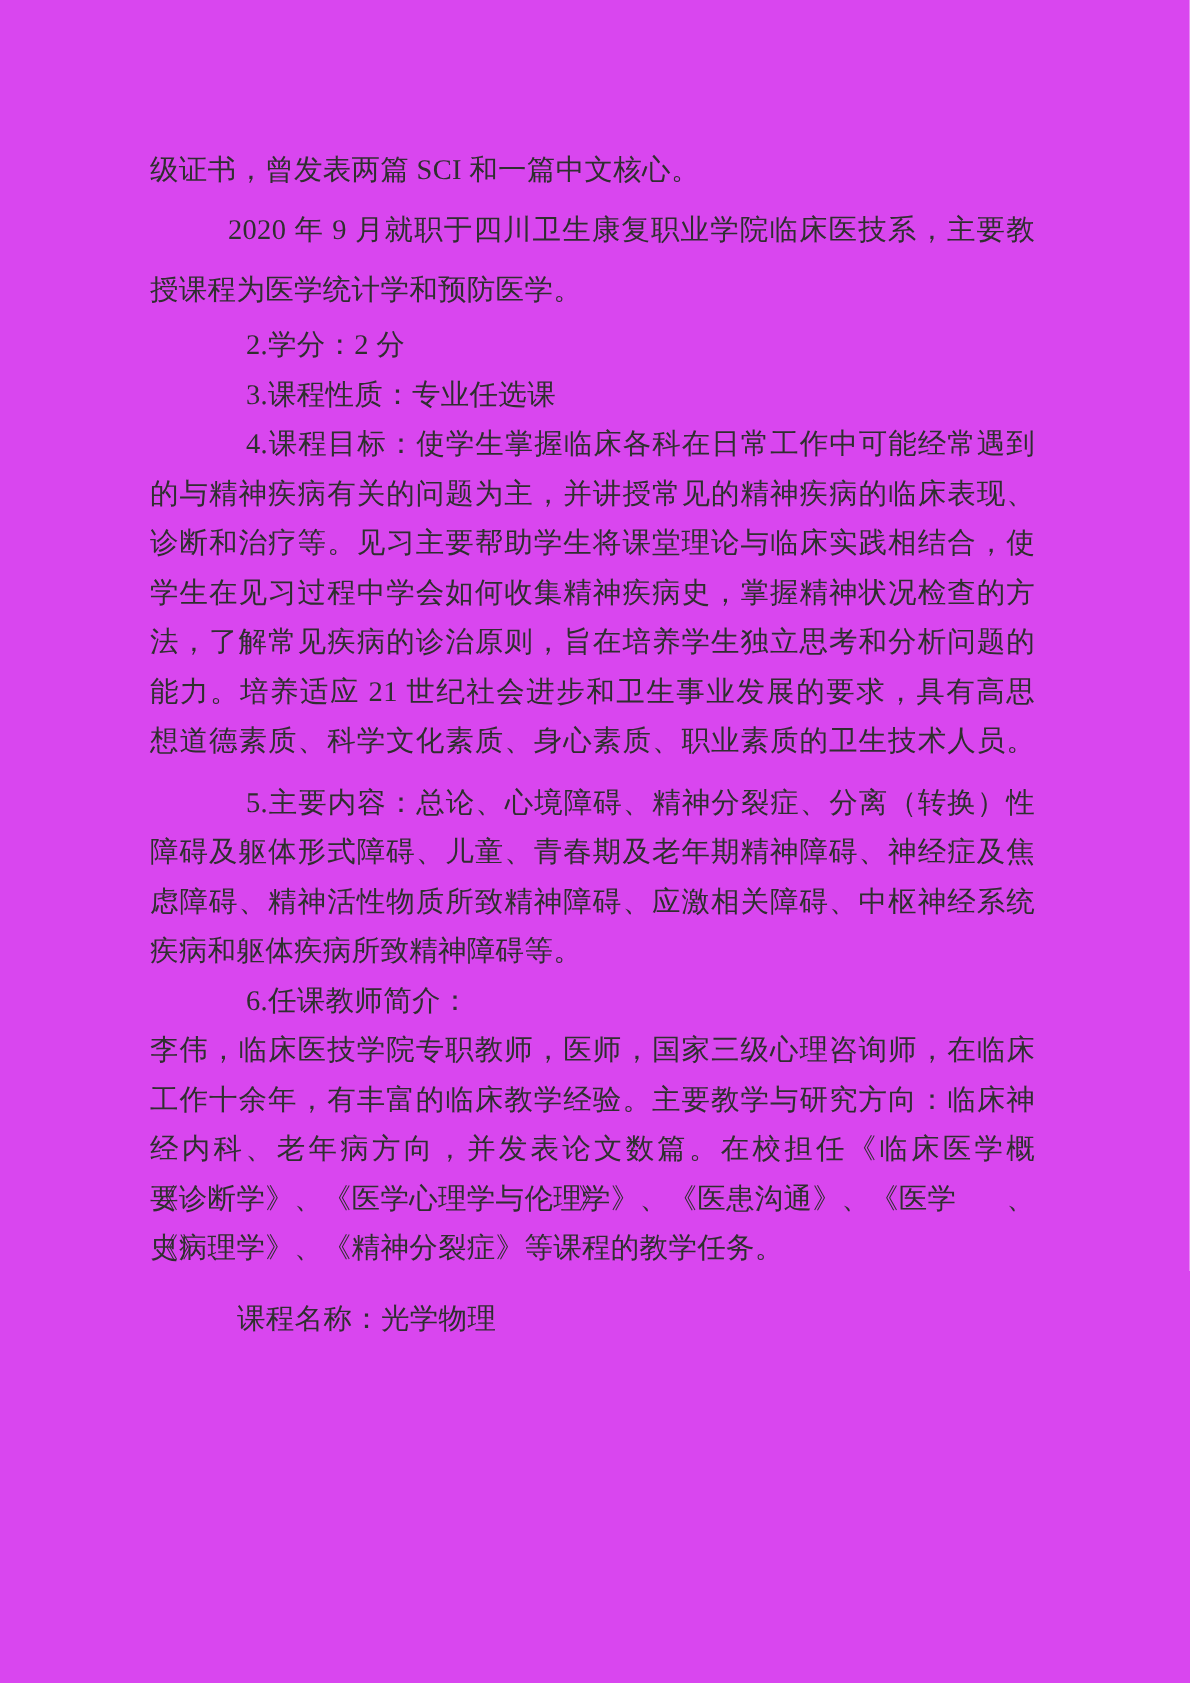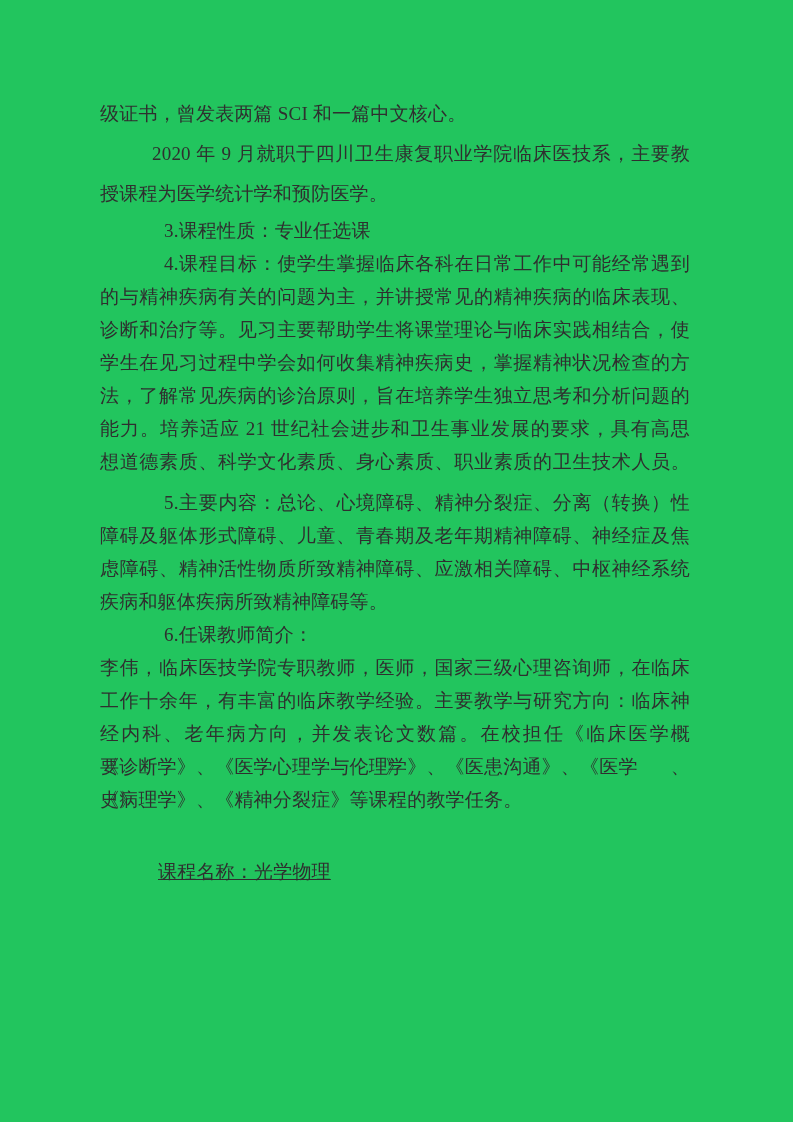--- a/index.html
+++ b/index.html
@@ -12,21 +12,21 @@
     height: 1122px;
     overflow: hidden;
     font-family: "Liberation Serif", "DejaVu Serif", serif;
     color: #2f2f2f;
   }
   .page {
     box-sizing: border-box;
     width: 793px;
     height: 1122px;
     padding: 94px 103px 0 100px;
-    background: #22c55e;
+    background: #d946ef;
   }
   .ln {
     font-size: 19px;
     line-height: 33px;
     height: 33px;
     letter-spacing: 0.2px;
   }
   .lead {
     line-height: 40px;
     height: 40px;
@@ -35,31 +35,32 @@
     text-align: justify;
     text-align-last: justify;
     text-justify: inter-character;
     font-family: Liberation Serif, serif;
   }
   .ind-a { text-indent: 52px; }   
   .ind-b { text-indent: 58px; }   
   .ind-c { text-indent: 64px; }   
   .gap-section { margin-top: 45px; }
   .gap-item    { margin-top: 8px; }
-  .gap-course  { margin-top: 39px; text-decoration: underline; }
+  .gap-course  { margin-top: 14px; }
 </style>
 </head>
 <body>
 
 <div class="page">
 
   <div class="ln lead">级证书，曾发表两篇 SCI 和一篇中文核心。</div>
   <div class="ln lead ind-a just">2020 年 9 月就职于四川卫生康复职业学院临床医技系，主要教</div>
   <div class="ln lead">授课程为医学统计学和预防医学。</div>
 
+  <div class="ln ind-c">2.学分：2 分</div>
   <div class="ln ind-c">3.课程性质：专业任选课</div>
 
   <div class="ln ind-c just">4.课程目标：使学生掌握临床各科在日常工作中可能经常遇到</div>
   <div class="ln just">的与精神疾病有关的问题为主，并讲授常见的精神疾病的临床表现、</div>
   <div class="ln just">诊断和治疗等。见习主要帮助学生将课堂理论与临床实践相结合，使</div>
   <div class="ln just">学生在见习过程中学会如何收集精神疾病史，掌握精神状况检查的方</div>
   <div class="ln just">法，了解常见疾病的诊治原则，旨在培养学生独立思考和分析问题的</div>
   <div class="ln just">能力。培养适应 21 世纪社会进步和卫生事业发展的要求，具有高思</div>
   <div class="ln just">想道德素质、科学文化素质、身心素质、职业素质的卫生技术人员。</div>
 

